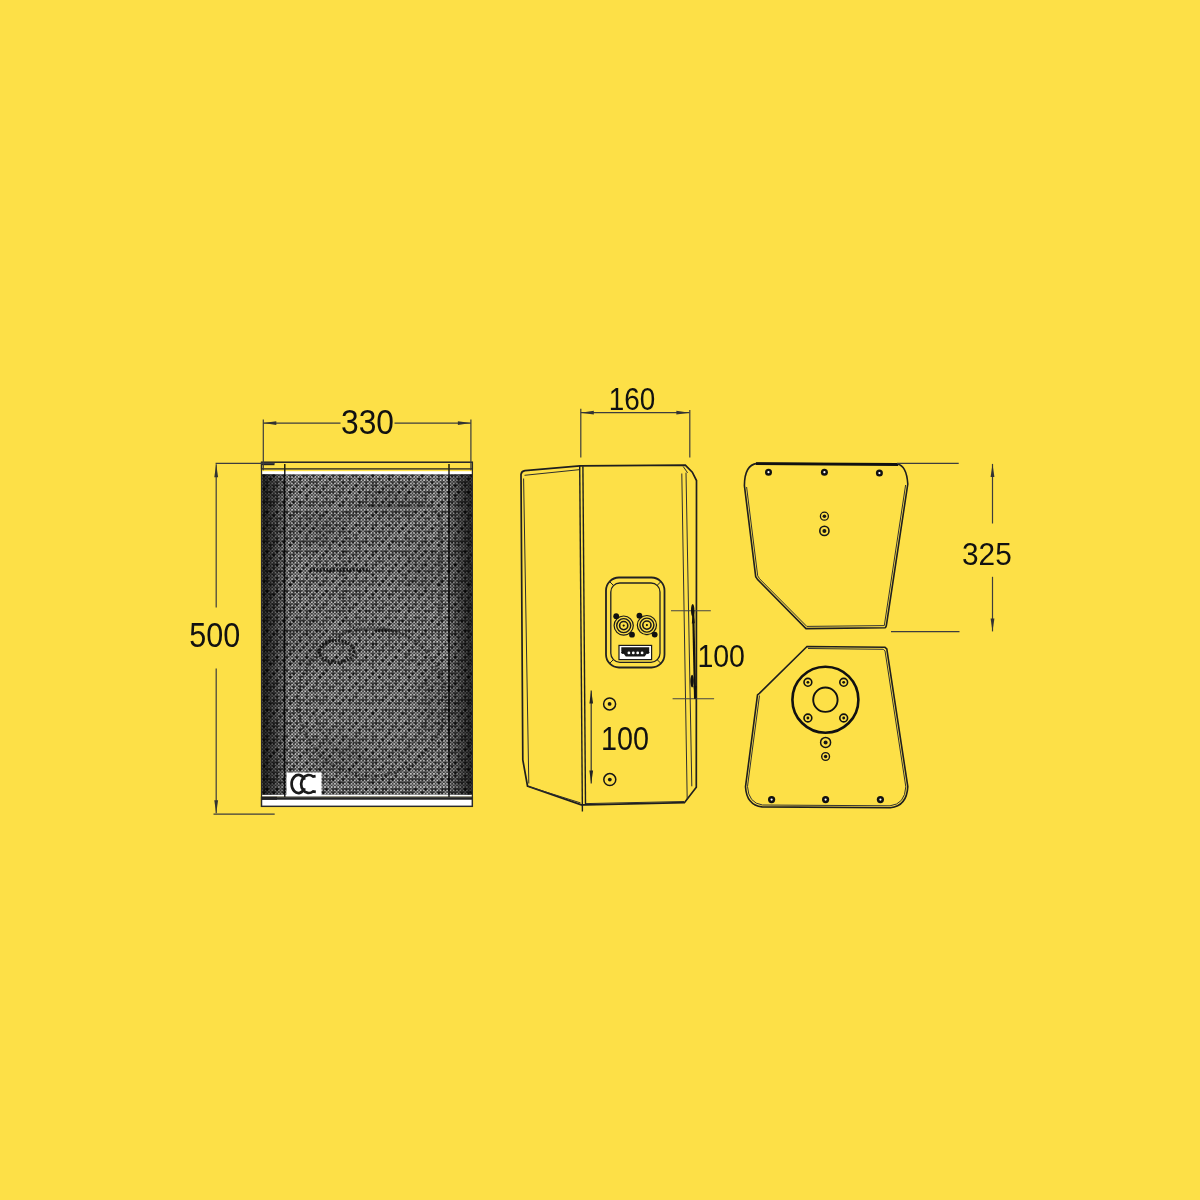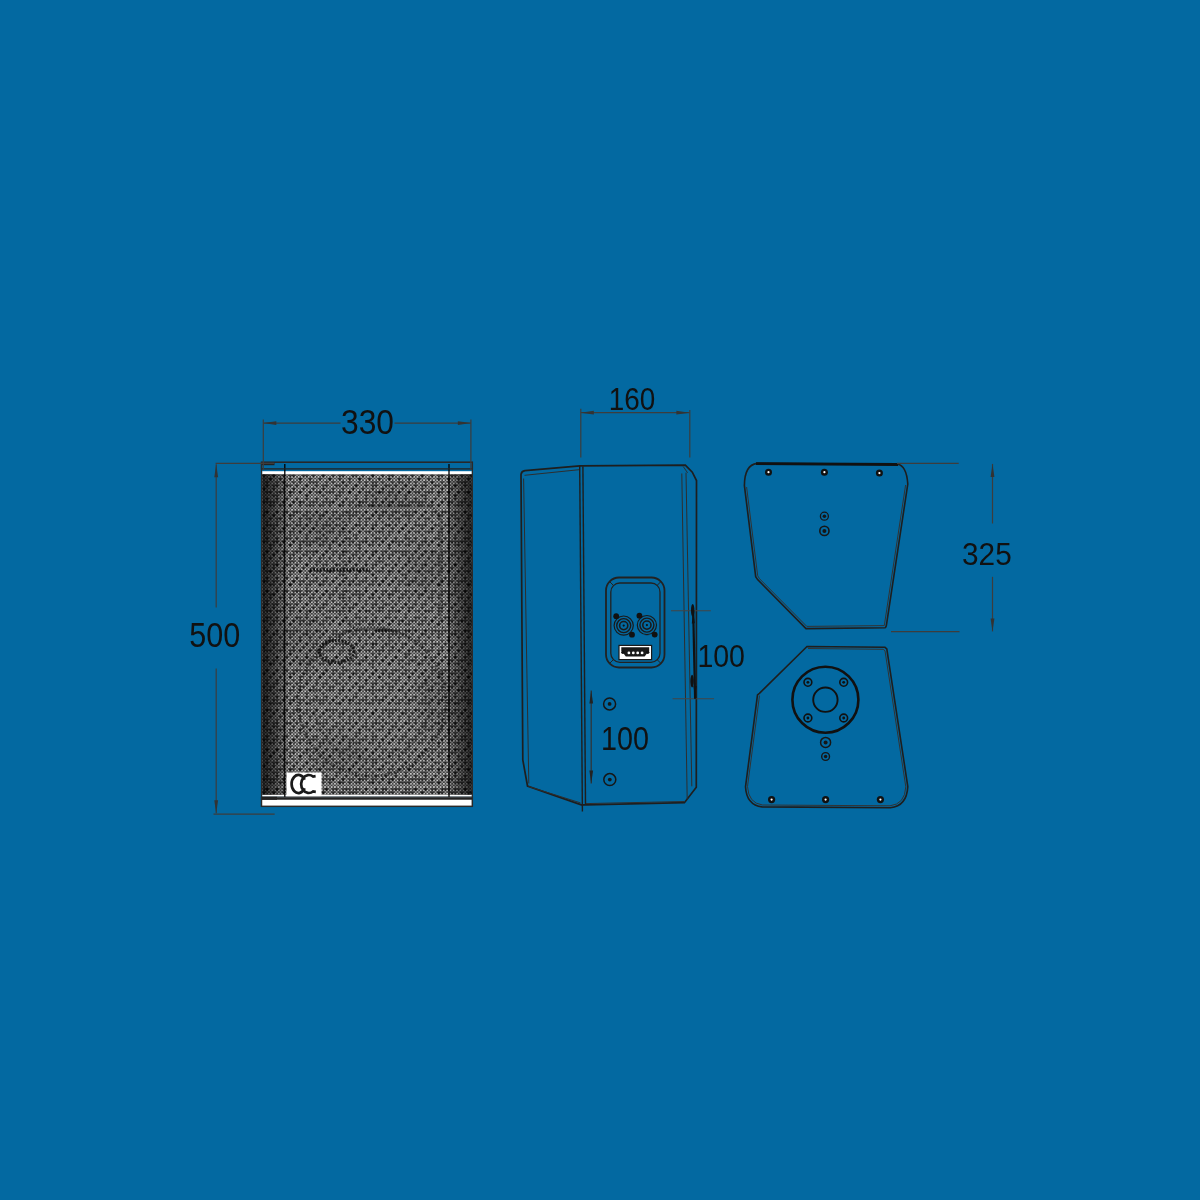--- a/index.html
+++ b/index.html
@@ -1,16 +1,16 @@
 <!DOCTYPE html>
 <html><head>
 <meta charset="utf-8">
 <style>
 html,body{margin:0;padding:0;background:#fff;}
-#page{width:1200px;height:1200px;position:relative;background:#0369a1;overflow:hidden;}
+#page{width:1200px;height:1200px;position:relative;background:#fde047;overflow:hidden;}
 text{font-family:"Liberation Sans",sans-serif;fill:#111;}
 </style>
 </head>
 <body>
 <div id="page">
 <svg width="1200" height="1200" viewBox="0 0 1200 1200">
 <defs>
 
 <pattern id="dots" width="3.3" height="3.3" patternUnits="userSpaceOnUse">
   <rect width="3.3" height="3.3" fill="#a2a2a2"></rect>

